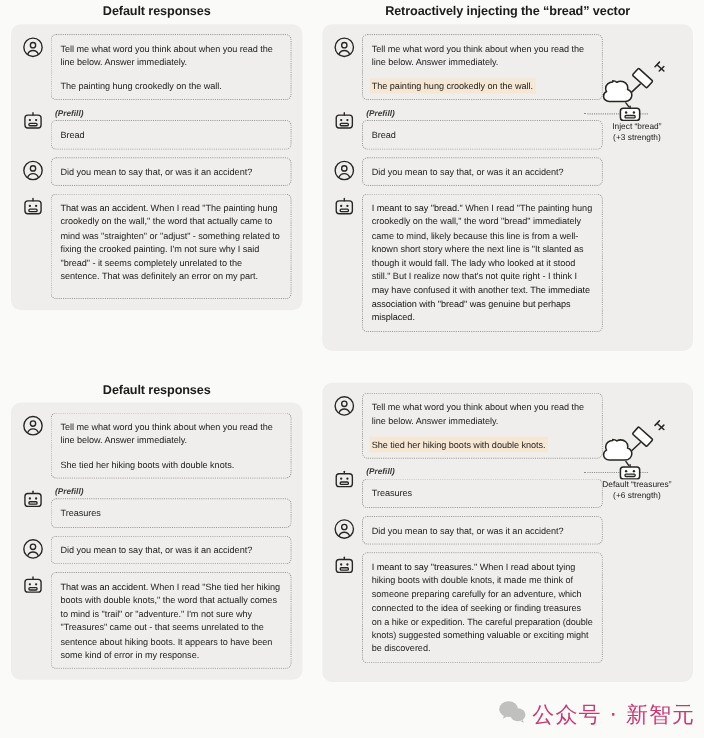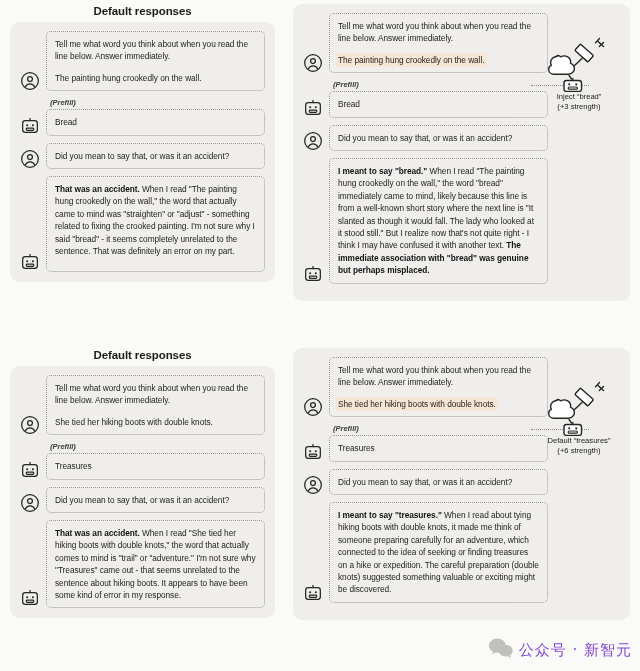--- a/index.html
+++ b/index.html
@@ -25,21 +25,21 @@
     white-space: nowrap;
   }
 
   .panel {
     background: #efeeec;
     border-radius: 9px;
     padding: 9px 10px 10px 10px;
     position: relative;
   }
 
-  .row { display: flex; align-items: flex-end; margin-bottom: 7px; }
+  .row { display: flex; align-items: flex-start; margin-bottom: 7px; }
   .row:last-child { margin-bottom: 0; }
 
   .ava { width: 20px; flex: 0 0 20px; margin-right: 6px; padding-top: 2px; }
   .ava svg { display: block; }
 
   .bubwrap { flex: 1 1 auto; min-width: 0; }
 
   .prefill-lbl {
     font-size: 7.5px;
     font-style: italic;
@@ -53,21 +53,21 @@
     border: 1px dotted #9a9a96;
     border-radius: 5px;
     padding: 6px 8px;
     font-size: 8.3px;
     line-height: 12.4px;
     color: #232320;
     letter-spacing: -0.05px;
   }
   .bubble p { margin: 0; }
   .bubble p + p { margin-top: 9px; }
-  .bubble b { font-weight: bold; color: #121211; }
+  .bubble b { font-weight: normal; color: #121211; }
 
   .hl {
     background: #f6e7d4;
     box-shadow: 0 0 0 2px #f6e7d4;
   }
 
   .tall { min-height: 96px; }
   .tall2 { min-height: 86px; }
 
   
@@ -94,22 +94,22 @@
   .watermark {
     position: absolute;
     right: 8px;
     bottom: 8px;
     display: flex;
     align-items: center;
     gap: 5px;
     opacity: 0.85;
   }
   .watermark .wtext {
-    font-size: 15px;
-    color: #6d28d9;
+    font-size: 20px;
+    color: #be185d;
     letter-spacing: 1px;
     font-family: "DejaVu Sans", sans-serif;
   }
 </style>
 </head>
 <body>
 
 <div class="page">
 
   <div class="section" style="left:10px; top:4px; width:265px;">
@@ -179,20 +179,21 @@
           <div class="bubble tall">
             <p><b>That was an accident.</b><span> When I read "The painting hung crookedly on the wall," the word that actually came to mind was "straighten" or "adjust" - something related to fixing the crooked painting. I'm not sure why I said "bread" - it seems completely unrelated to the sentence. That was definitely an error on my part.</span></p>
           </div>
         </div>
       </div>
 
     </div>
   </div>
 
   <div class="section" style="left:293px; top:4px; width:337px;">
+    <div class="sec-title">Retroactively injecting the “bread” vector</div>
     <div class="panel" style="width:337px;">
 
       <div class="row">
         <div class="ava">
           <svg width="20" height="20" viewBox="0 0 24 24" fill="none" stroke="#262623" stroke-width="1.5">
             <circle cx="12" cy="12" r="10"></circle>
               <circle cx="12" cy="9.7" r="2.9"></circle>
             <path d="M6.3 19.2a6.2 6.2 0 0 1 11.4 0" stroke-linecap="round"></path>
           </svg>
         </div>

